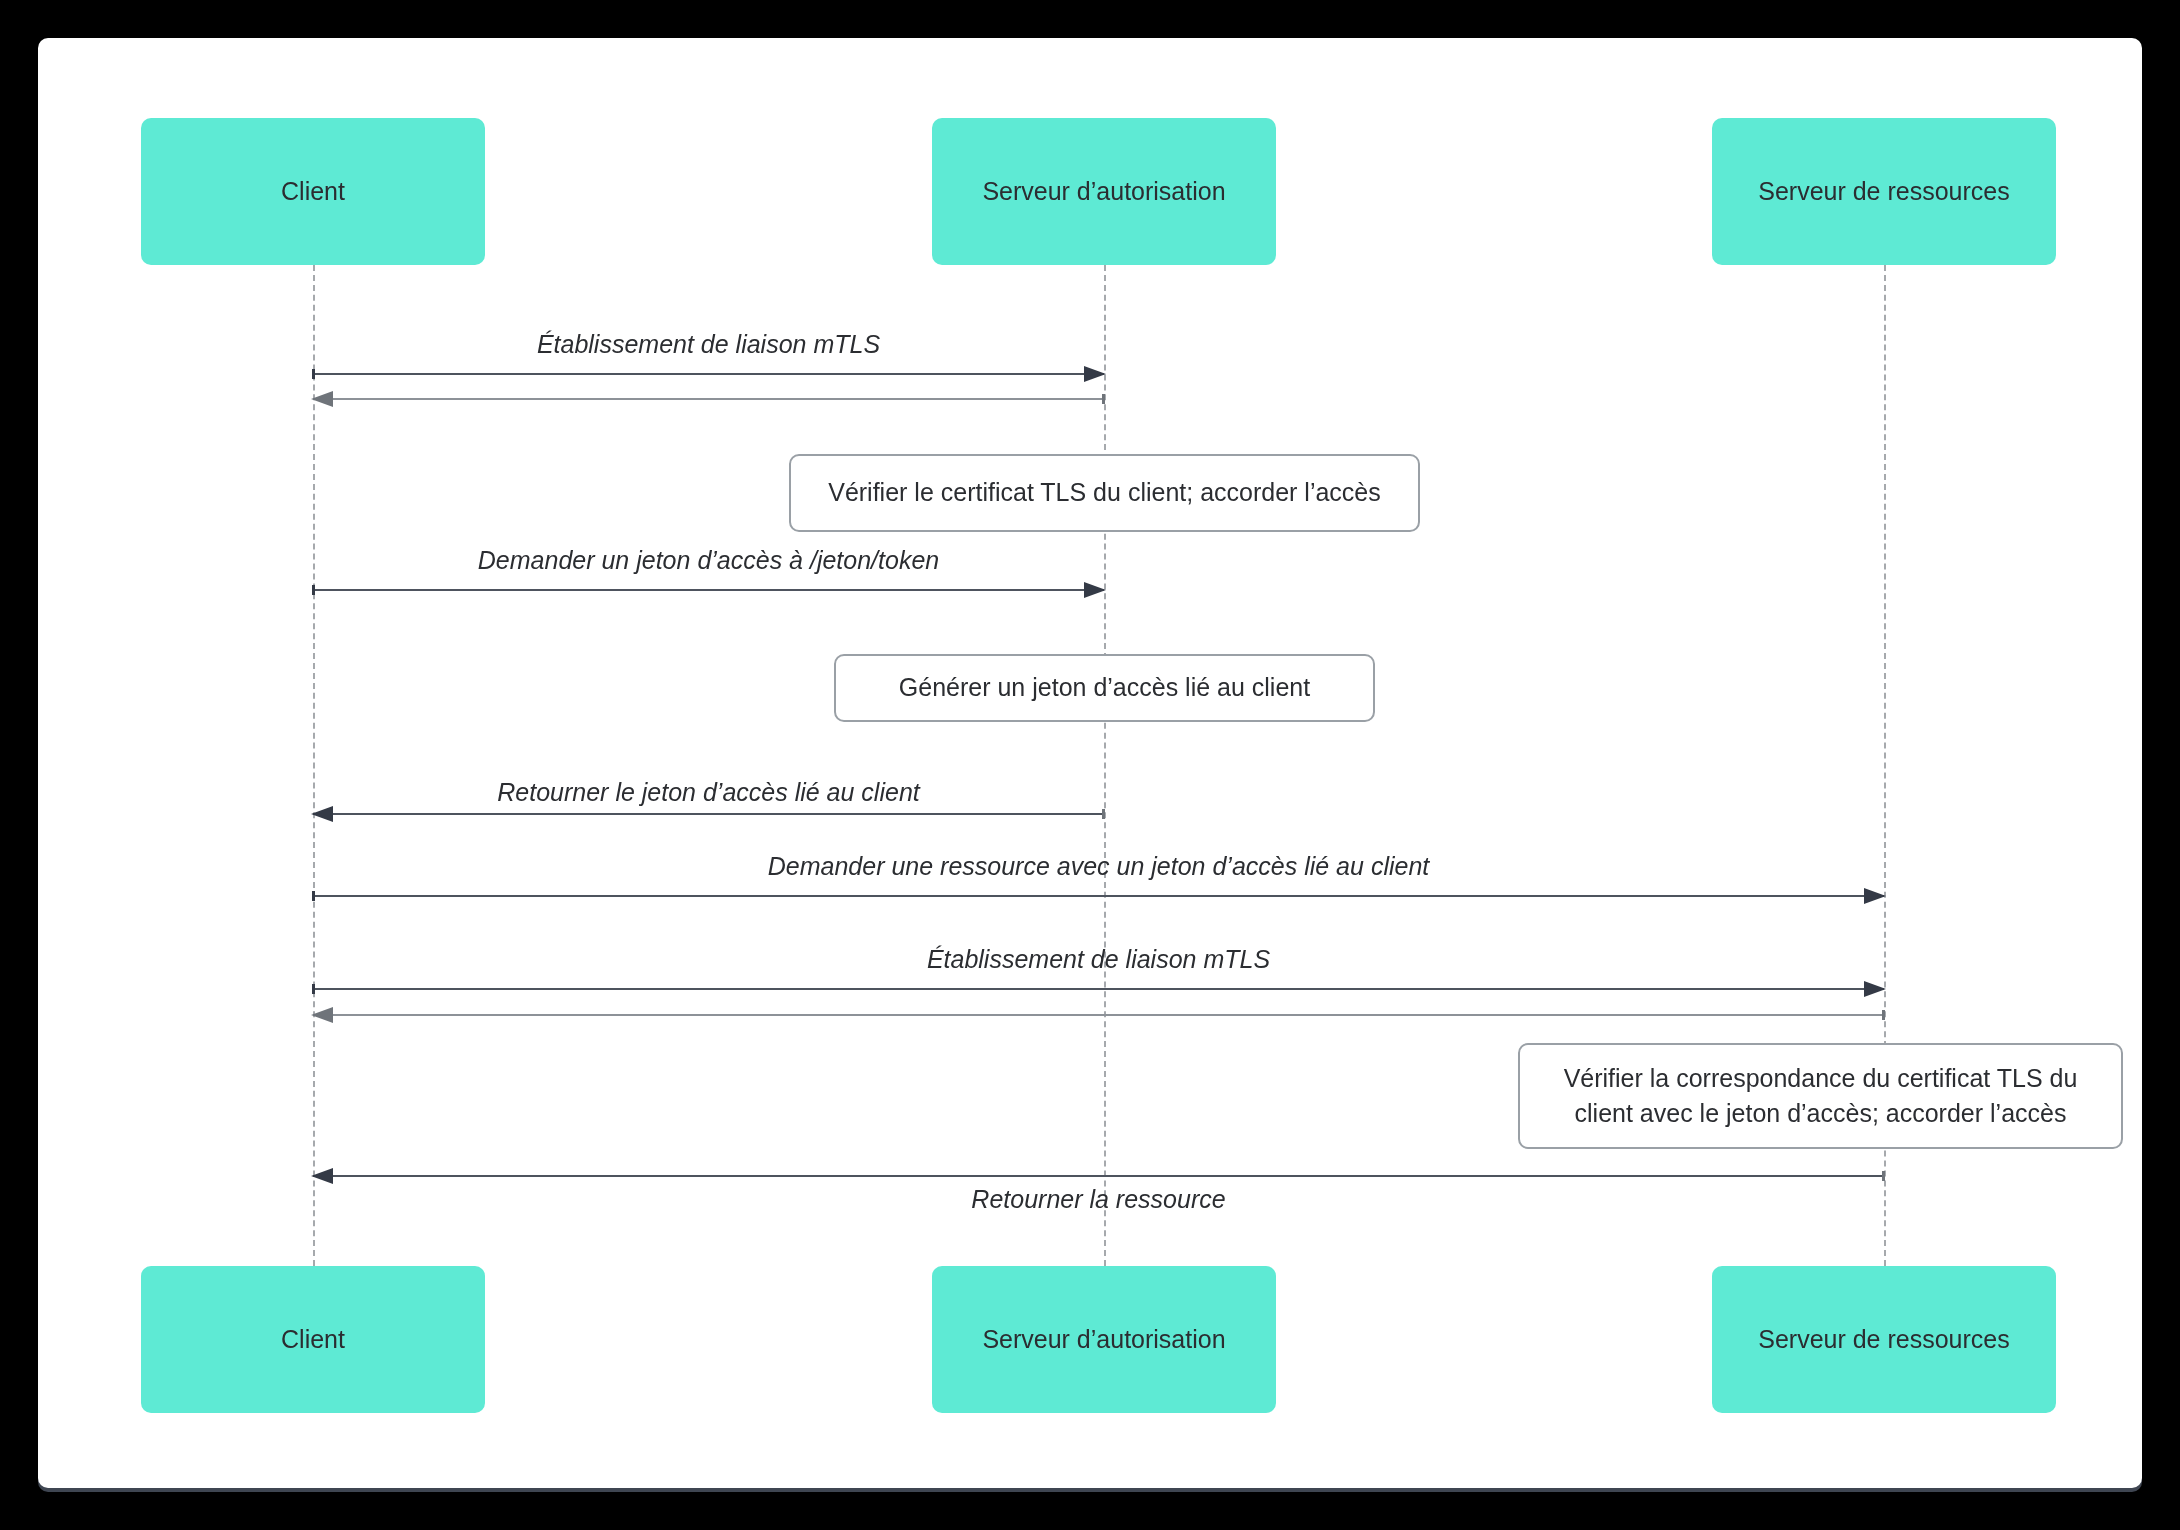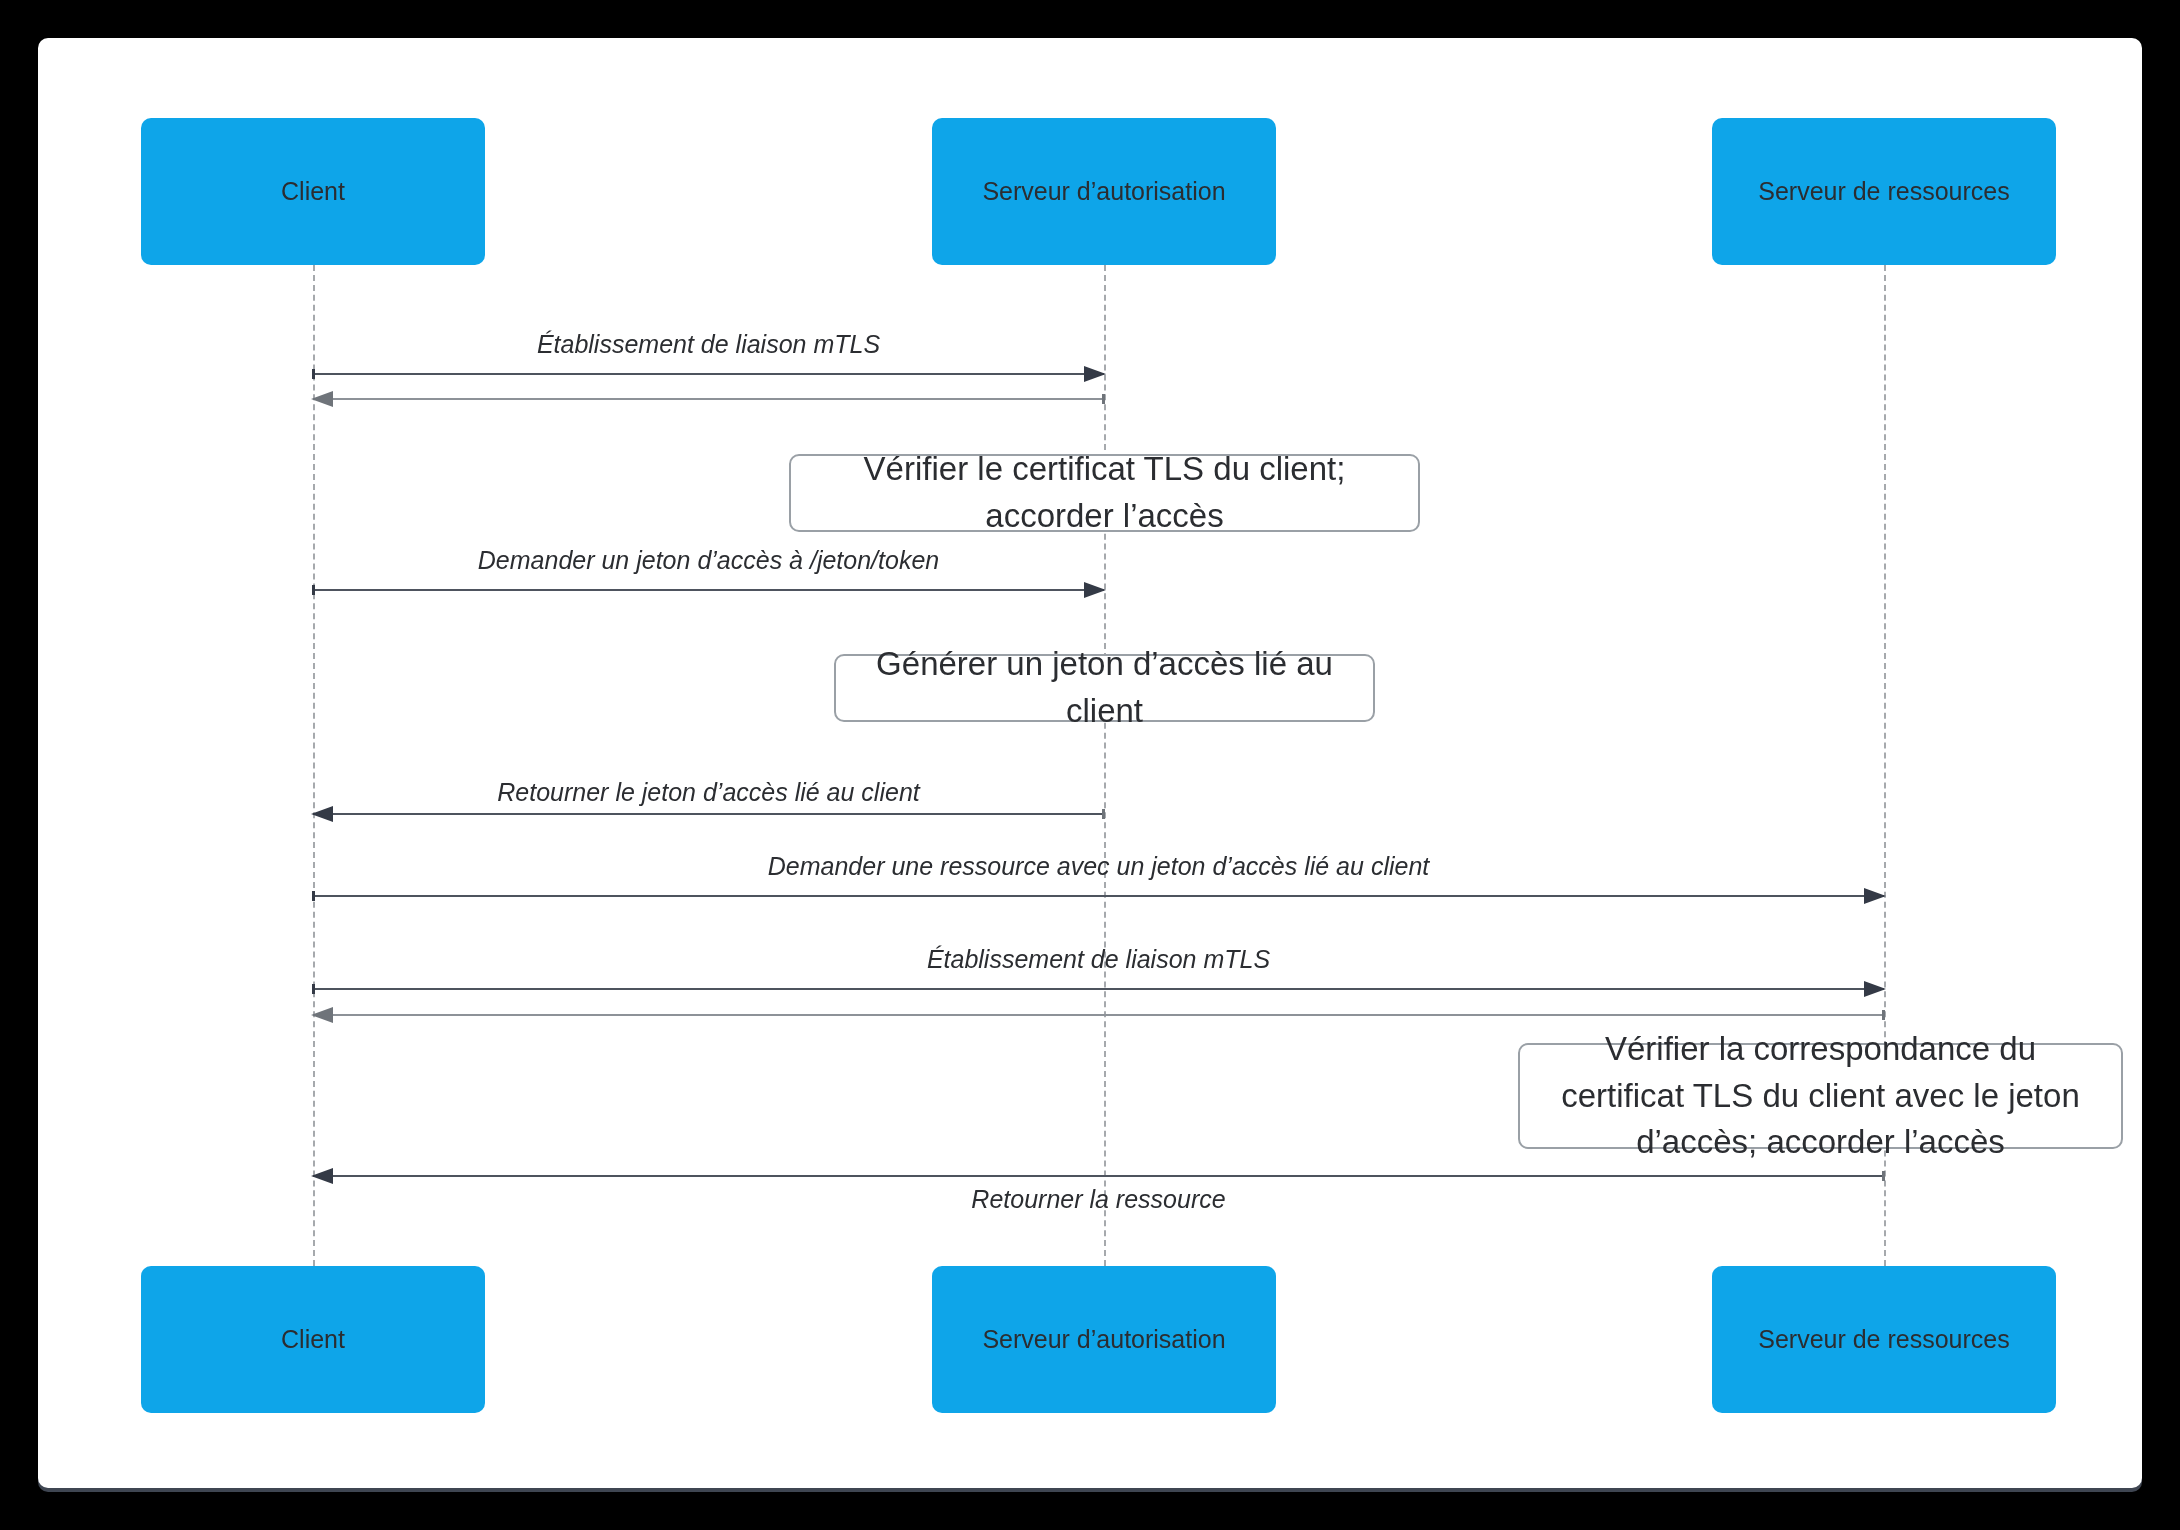--- a/index.html
+++ b/index.html
@@ -24,21 +24,21 @@
     width: 2104px;
     height: 1450px;
     background: #ffffff;
     border-radius: 10px;
     box-shadow: 0 4px 0 rgba(74, 82, 96, 0.85);
   }
   .actor-box {
     position: absolute;
     width: 344px;
     height: 147px;
-    background: #0ea5e9;
+    background: #5eead4;
     border-radius: 10px;
     display: flex;
     align-items: center;
     justify-content: center;
     font-size: 25px;
     color: #2b2d31;
   }
   .lifeline {
     position: absolute;
     top: 227px;
@@ -105,21 +105,21 @@
   }
   .note-box {
     position: absolute;
     background: #ffffff;
     border: 2px solid #9aa0a6;
     border-radius: 10px;
     display: flex;
     align-items: center;
     justify-content: center;
     text-align: center;
-    font-size: 33px;
+    font-size: 25px;
     line-height: 1.42;
     color: #2b2d31;
     padding: 0 22px;
     box-sizing: border-box;
   }
 </style>
 </head>
 <body>
 
 <div class="frame">

